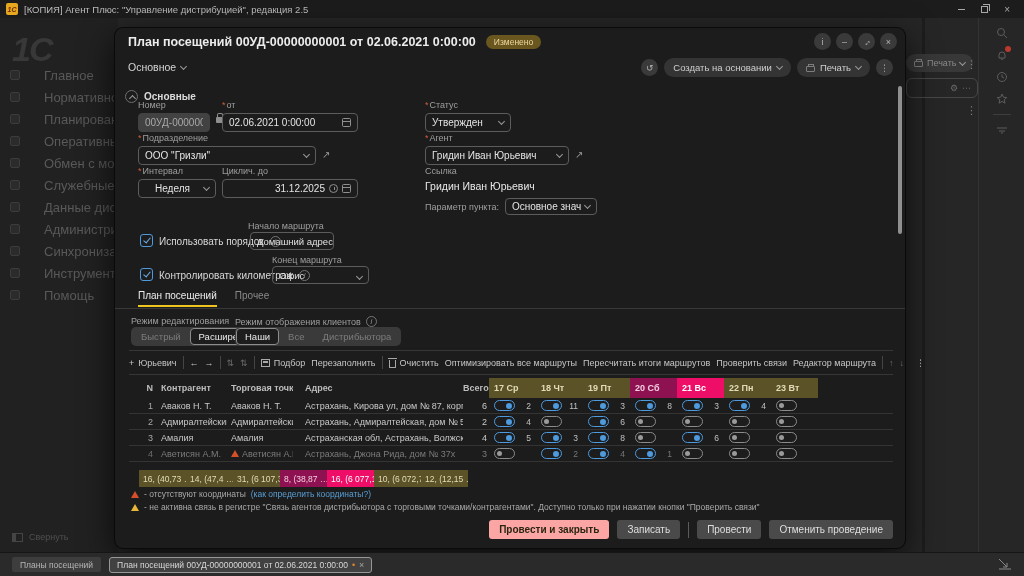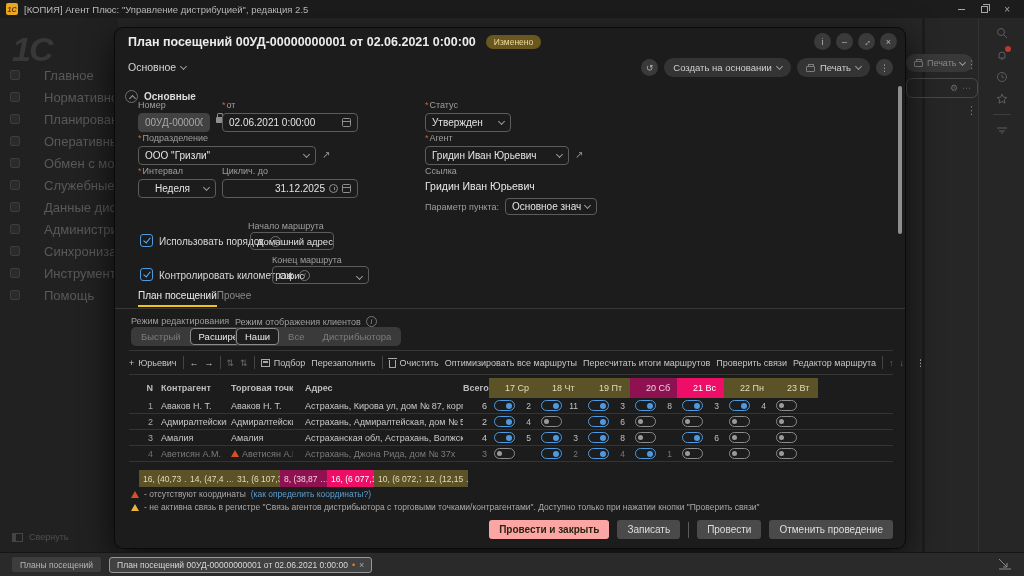--- a/index.html
+++ b/index.html
@@ -98,21 +98,21 @@
 #cb1{left:25px;top:206px}
 #cb2{left:25px;top:240px}
 .cb{width:13px;height:13px;border:1.5px solid #4e9ade;border-radius:3px;position:relative;flex:none}
 .cb::after{content:"";position:absolute;left:3.5px;top:1px;width:3px;height:6px;border-right:1.5px solid #6db0ee;border-bottom:1.5px solid #6db0ee;transform:rotate(40deg)}
 .info{width:11px;height:11px;border:1px solid #767676;border-radius:50%;color:#999;font-size:7.5px;display:flex;align-items:center;justify-content:center;font-style:italic;flex:none}
 .ddl{position:absolute;height:18px;border:1px solid #5c5c5c;border-radius:4px;display:flex;align-items:center;padding:0 6px;font-size:9.5px;color:#e0e0e0;white-space:nowrap;overflow:hidden}
 #ddl-start{left:135px;top:204px;width:84px}
 #ddl-end{left:157px;top:238px;width:97px}
 
 
-.tabs{position:absolute;left:23px;top:262px;display:flex;}
+.tabs{position:absolute;left:23px;top:262px;display:flex;gap:18px}
 .tab{font-size:10px;color:#8a8a8a;padding-bottom:4px;border-bottom:2px solid transparent}
 .tab.on{color:#ececec;border-bottom-color:#f0c41f}
 .hline{position:absolute;left:0;right:0;height:1px;background:#383838}
 
 
 .modelbl{position:absolute;font-size:9px;color:#9f9f9f;display:flex;align-items:center;gap:5px}
 #lbl-edit{left:16px;top:288px}
 #lbl-client{left:120px;top:288px}
 .seg-group{position:absolute;display:flex;background:#3a3a3a;border-radius:5px;padding:1px;align-items:stretch}
 #grp-edit{left:16px;top:299px}
@@ -134,21 +134,21 @@
 
 .table-area{position:absolute;left:14px;right:12px;top:350px}
 .lead{display:flex;align-items:center;width:350px;flex:none}
 .c-n{width:24px;text-align:right;flex:none}
 .c-cp{width:66px;margin-left:8px;flex:none;overflow:hidden;white-space:nowrap}
 .c-tt{width:62px;margin-left:4px;flex:none;overflow:hidden;white-space:nowrap;display:flex;align-items:center;gap:3px}
 .c-addr{width:158px;margin-left:12px;flex:none;overflow:hidden;white-space:nowrap}
 .c-total{width:24px;text-align:right;flex:none}
 .day-wrap{display:flex;margin-left:10px}
 .thead{display:flex;align-items:center;height:20px;font-size:9px;font-weight:bold;color:#bdbdbd}
-.day-h{width:47px;height:20px;display:flex;align-items:center;padding-left:16px;font-size:9px;font-weight:normal}
+.day-h{width:47px;height:20px;display:flex;align-items:center;padding-left:5px;font-size:9px;font-weight:bold}
 .weekday{background:#5b5327;color:#e3dcb8}
 .saturday{background:#8e1252;color:#f3cfe1}
 .sunday{background:#ee0e67;color:#fff}
 .trow{display:flex;align-items:center;height:16px;border-bottom:1px solid #343434;font-size:9px;color:#c9c9c9}
 .trow .c-n{color:#a8a8a8}
 .trow.dimrow{color:#7b7b7b}
 .trow.dimrow .c-n{color:#6e6e6e}
 .c-day{width:47px;display:flex;align-items:center;flex:none}
 .tgl{width:21px;height:11px;border:1px solid #8b8b8b;border-radius:6px;position:relative;background:#1d1d1d;margin-left:5px;flex:none}
 .tgl .knob{position:absolute;top:2px;left:2px;width:5px;height:5px;border-radius:50%;background:#9a9a9a}

